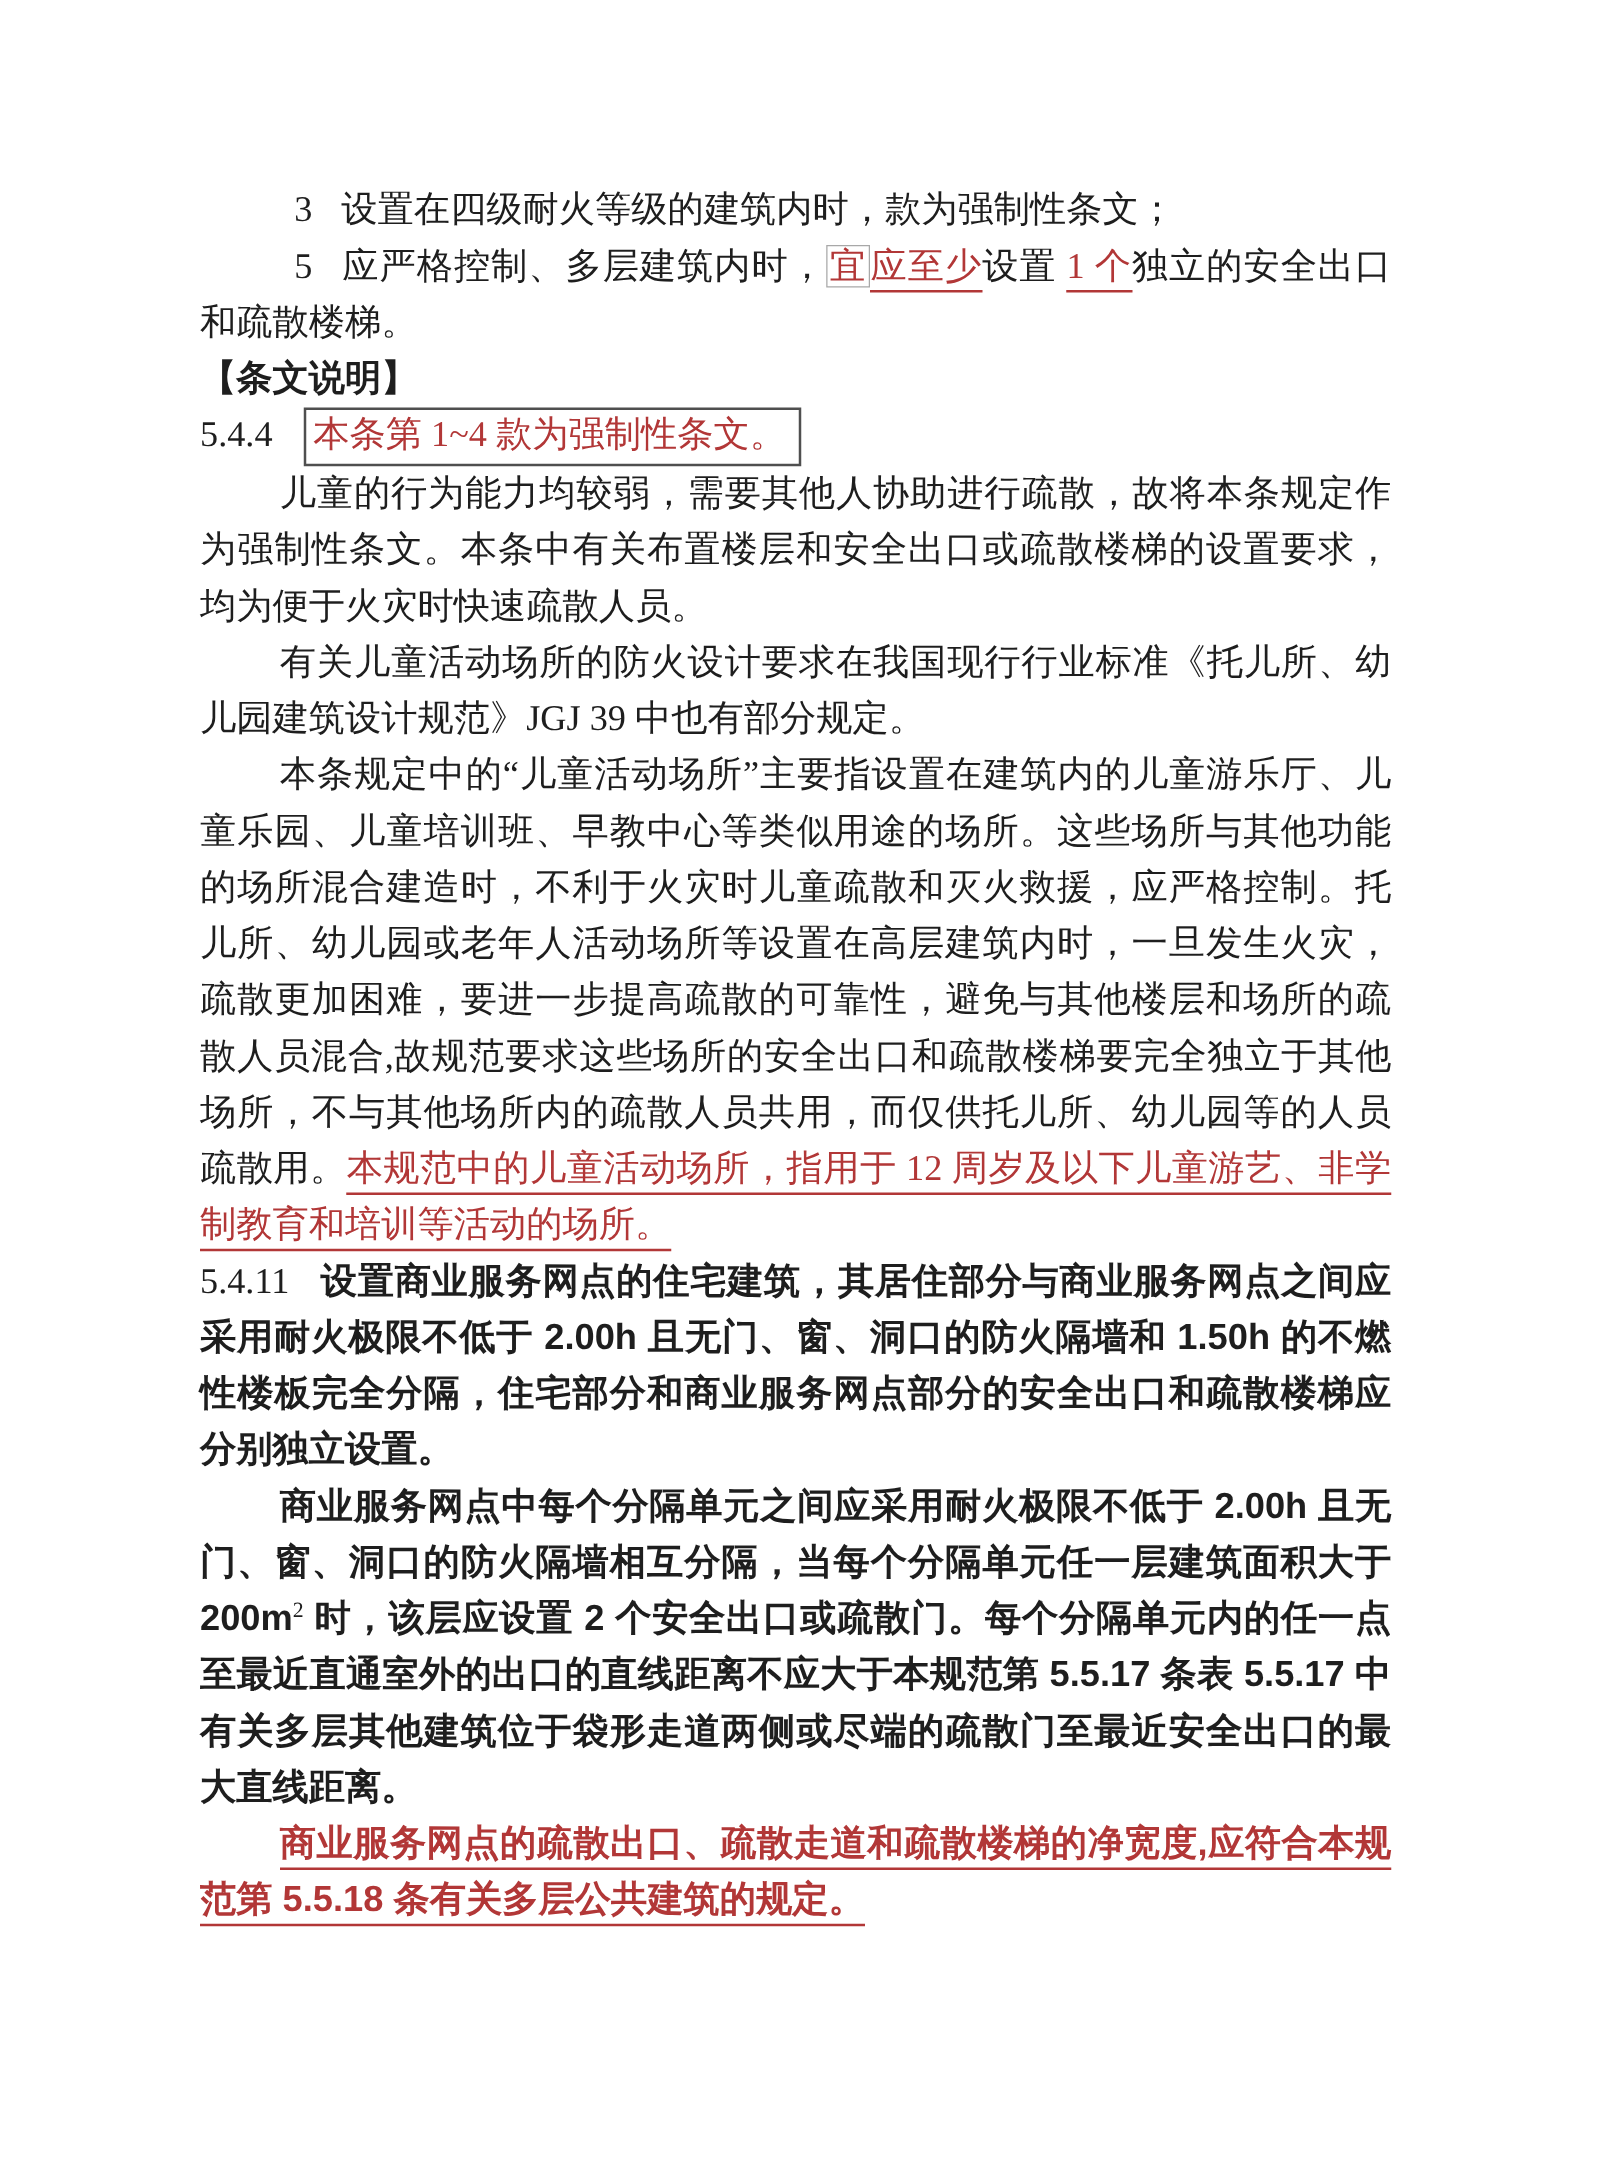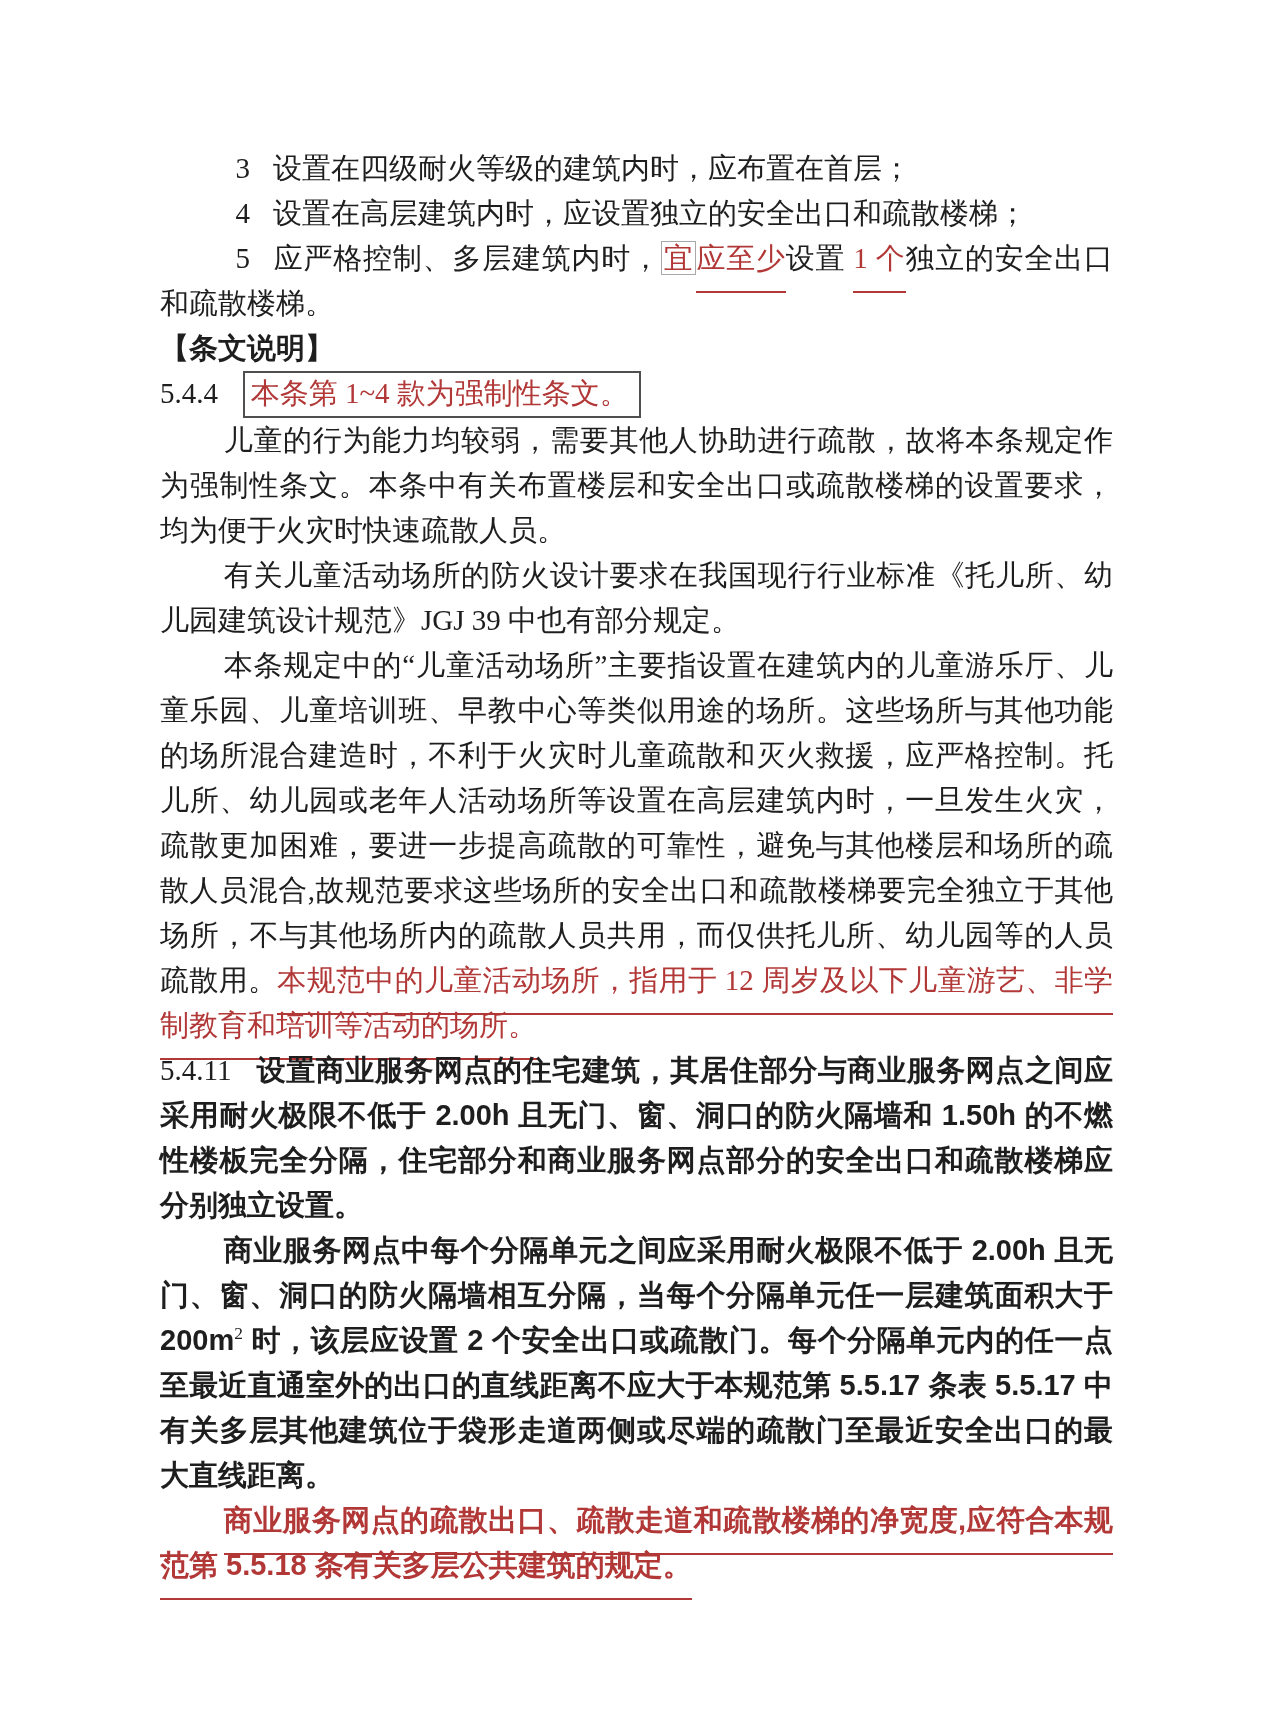--- a/index.html
+++ b/index.html
@@ -25,21 +25,21 @@
   }
   .serif { font-family: "Liberation Serif", "DejaVu Serif", serif; font-weight: normal; }
   .sansb { font-family: "Liberation Sans", "DejaVu Sans", sans-serif; font-weight: bold; }
   .indent { text-indent: 2.2em; }
   .item { text-indent: 2.6em; }
   .num { margin-right: 0.8em; font-family: "Liberation Serif", "DejaVu Serif", serif; }
   .clause-num { margin-right: 0.85em; font-family: "Liberation Serif", "DejaVu Serif", serif; font-weight: normal; }
   .ru {
     color: #b23737;
     border-bottom: 2px solid #b23737;
-    padding-bottom: 17px;
+    padding-bottom: 3px;
   }
   .del-box {
     color: #b23737;
     border: 1px solid #a8a8a8;
     padding: 0 2px;
   }
   .note-box {
     display: inline-block;
     border: 2px solid #4f4f4f;
     padding: 0px 10px 2px 6px;
@@ -54,23 +54,22 @@
     font-family: "Liberation Sans", "DejaVu Sans", sans-serif;
     font-weight: bold;
   }
   sup { font-size: 0.6em; line-height: 0; }
 </style>
 </head>
 <body>
 
 <div class="doc">
 
-  <p class="serif item"><span class="num">3</span><span>设置在四级耐火等级的建筑内时，应布置在首层；</span></p>
+  <p class="serif item"><span class="num">3</span><span>设置在四级耐火等级的建筑内时，款为强制性条文；</span></p>
 
-  <p class="serif item"><span class="num">4</span><span>设置在高层建筑内时，应设置独立的安全出口和疏散楼梯；</span></p>
 
   <p class="serif item"><span class="num">5</span><span>应严格控制、多层建筑内时，</span><span class="del-box">宜</span><span class="ru">应至少</span><span>设置 </span><span class="ru">1 个</span><span>独立的安全出口和疏散楼梯。</span></p>
 
 
   <p class="sansb"><span>【条文说明】</span></p>
 
   <p class="serif"><span class="clause-num">5.4.4</span><span class="note-box serif">本条第 1~4 款为强制性条文。</span></p>
 
   <p class="serif indent"><span>儿童的行为能力均较弱，需要其他人协助进行疏散，故将本条规定作为强制性条文。本条中有关布置楼层和安全出口或疏散楼梯的设置要求，均为便于火灾时快速疏散人员。</span></p>
 

